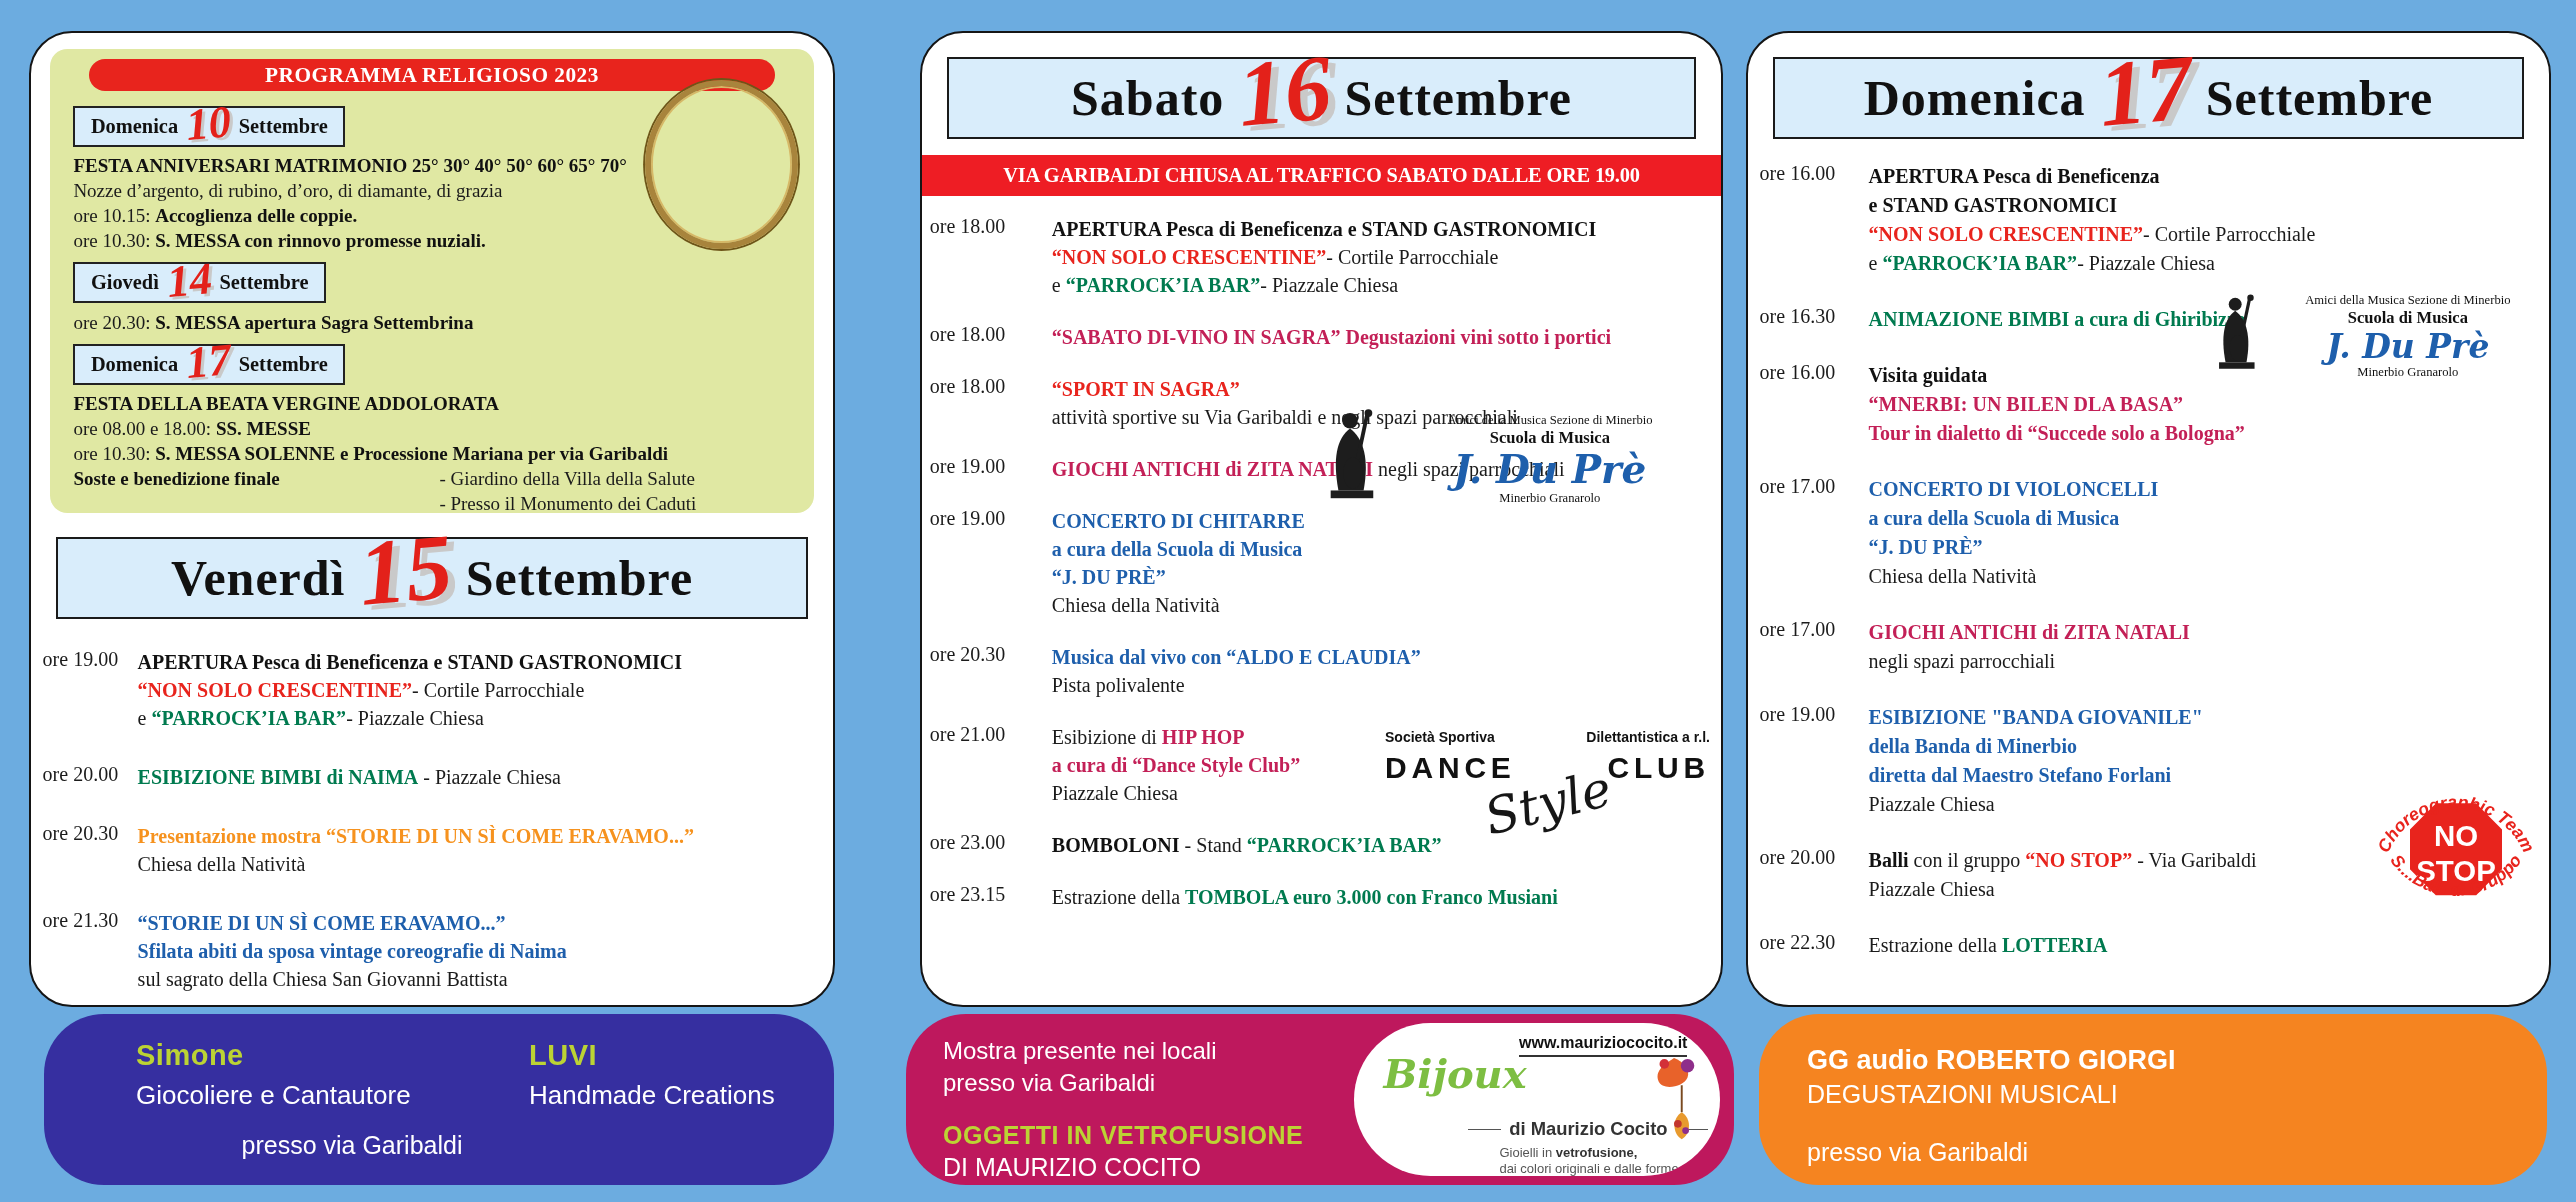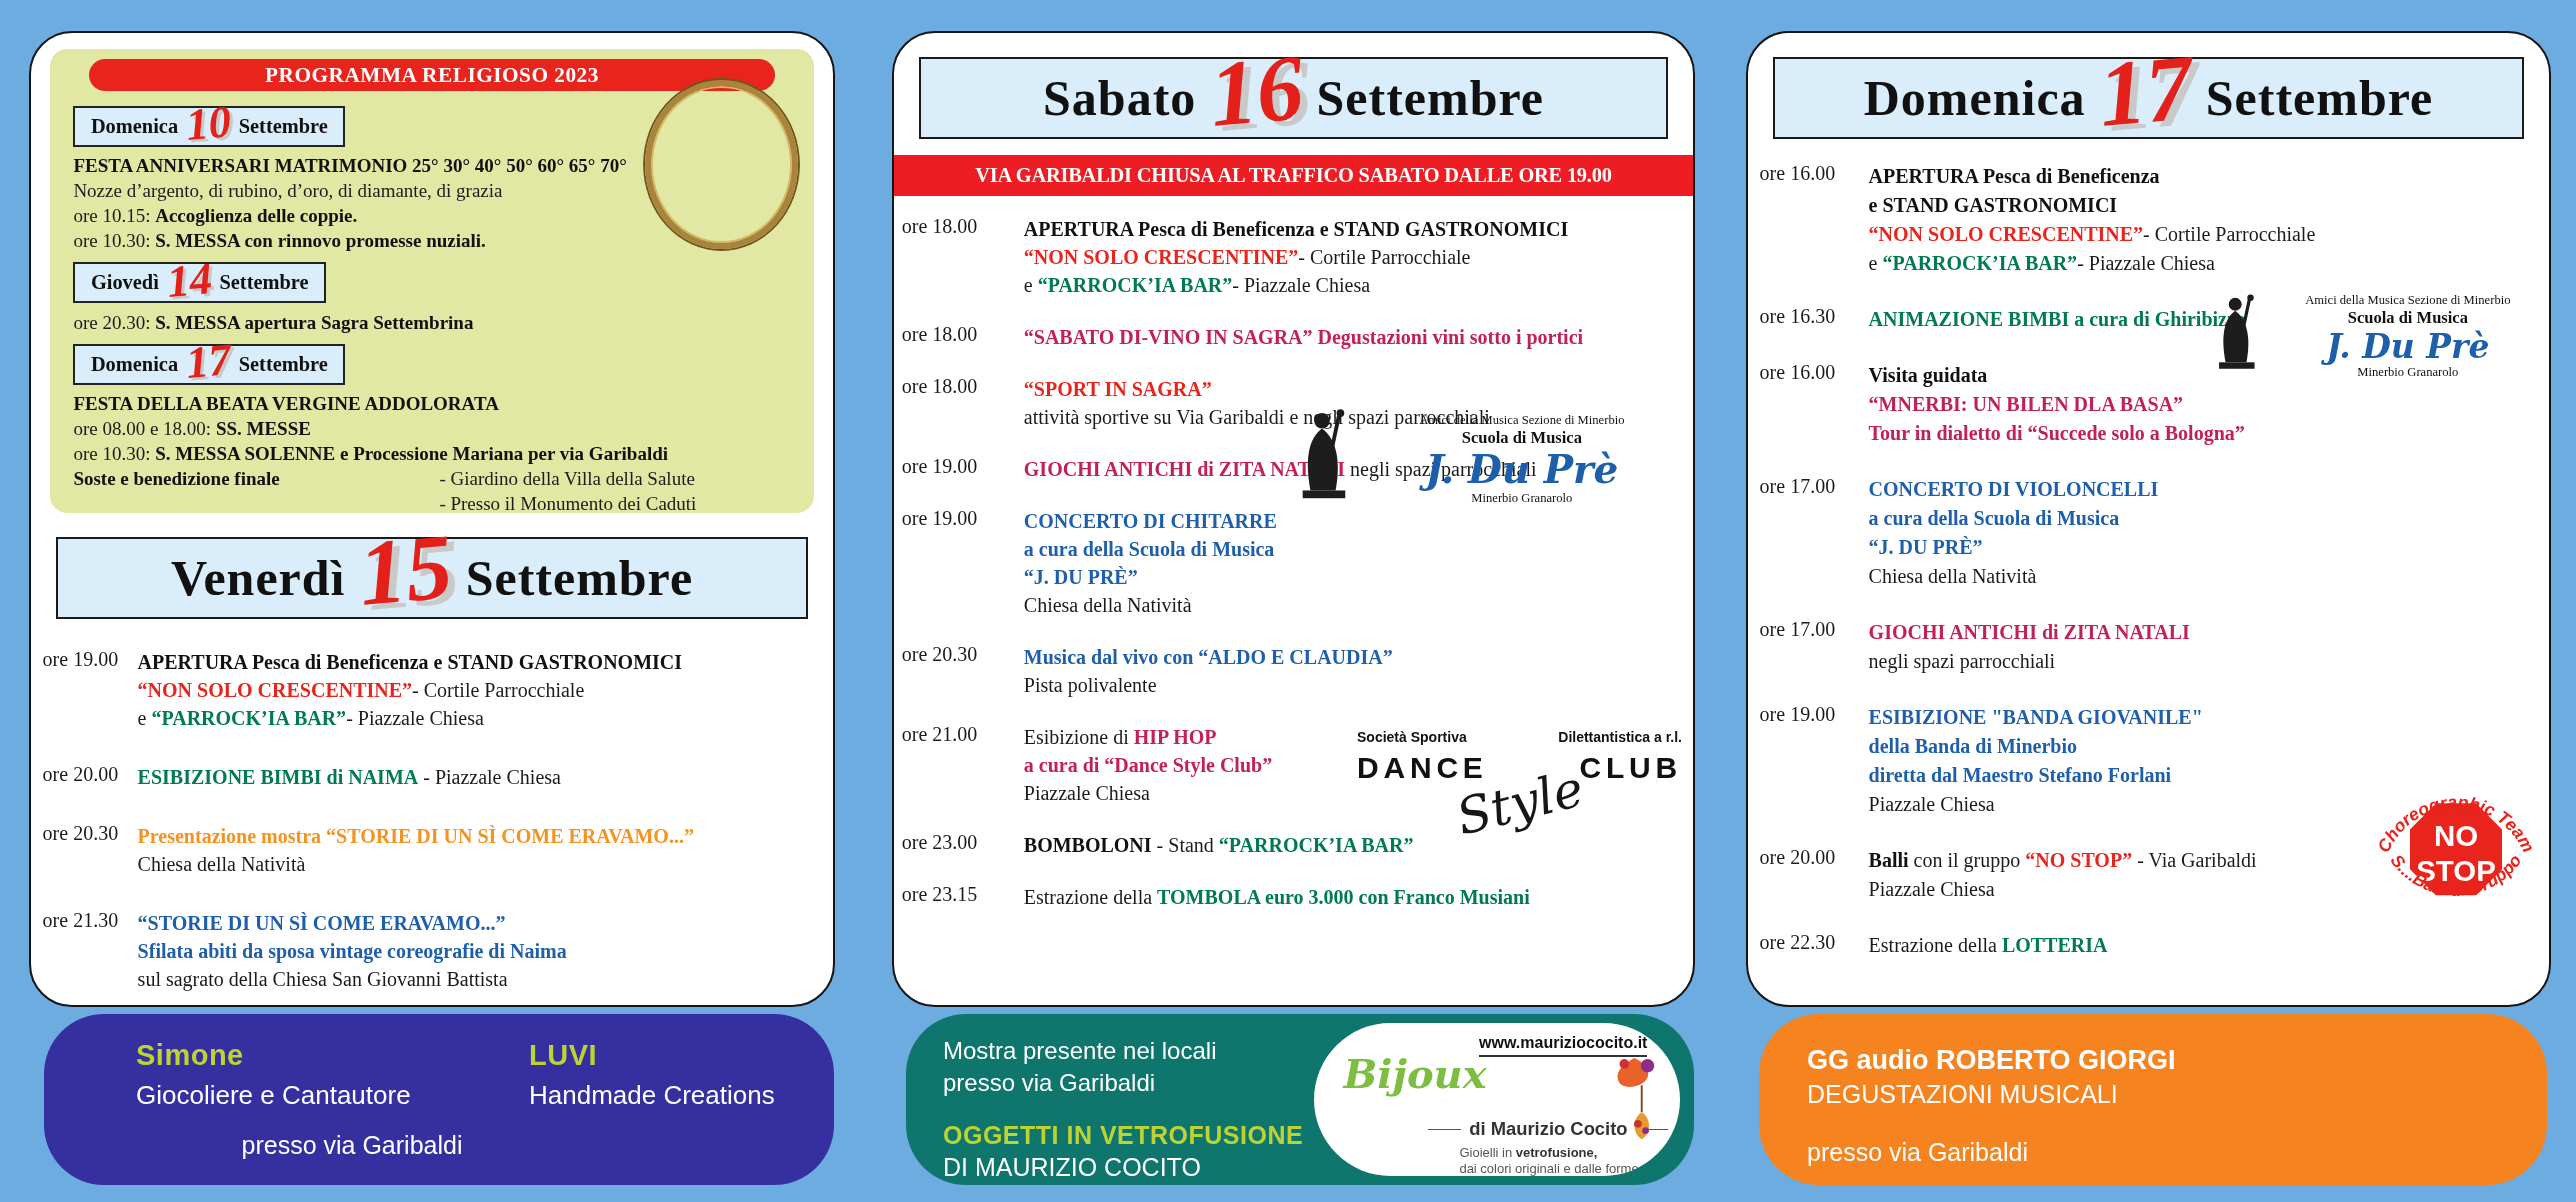--- a/index.html
+++ b/index.html
@@ -3,21 +3,21 @@
 <meta charset="utf-8">
 <style>
   html,body{margin:0;padding:0;background:#6CACE0;}
   .page{position:relative;width:2576px;height:1203px;background:#6CACE0;overflow:hidden;
         font-family:"Liberation Serif",serif;color:#1b1b1b;}
 
   
   .card{position:absolute;top:31px;height:972px;background:#fff;border:2.9px solid #151515;
         border-radius:43px;overflow:hidden;}
   .card-left{left:29px;width:802px;}
-  .card-mid{left:892px;width:799px;}
+  .card-mid{left:920px;width:799px;}
   .card-right{left:1746px;width:801px;}
 
   
   .day-header{margin:24px 25px 0;height:78px;background:#D9EDFB;border:2.9px solid #1a1a1a;
               display:flex;align-items:center;justify-content:center;overflow:visible;}
   .dh-day,.dh-month{font-size:50px;font-weight:bold;color:#111;letter-spacing:1px;}
   .dh-num{font-size:93px;font-weight:bold;font-style:italic;color:#E3211A;margin:0 13.6px;
           position:relative;top:-7.8px;z-index:2;transform:rotate(-5deg);
           text-shadow:6.8px 5.8px 0 #c9c9c9;}
 
@@ -96,21 +96,21 @@
   .dance-script{position:absolute;left:50%;top:45px;transform:translateX(-50%) rotate(-14deg);
                 font-family:"DejaVu Serif",serif;font-style:italic;font-size:50px;color:#161616;}
 
   
   .nostop{position:absolute;left:616px;top:717px;width:184px;height:184px;}
 
   
   .banner{position:absolute;top:1014px;height:171px;border-radius:60px;
           font-family:"Liberation Sans",sans-serif;color:#fff;}
   .banner-1{left:44px;width:790px;background:#362FA0;}
-  .banner-2{left:906px;width:788px;background:#0f766e;}
+  .banner-2{left:906px;width:788px;background:#be185d;padding-left:40px;}
   .banner-3{left:1759px;width:788px;background:#F58420;}
 
   .b1-item{position:absolute;top:25px;}
   .b1-item-1{left:92px;} .b1-item-2{left:485px;}
   .b1-name{font-size:29px;font-weight:bold;color:#BCD334;letter-spacing:0.5px;}
   .b1-desc{font-size:26px;margin-top:7.8px;}
   .b1-footer{position:absolute;left:0;right:174px;bottom:25px;text-align:center;font-size:25px;}
 
   .b2-left{position:absolute;left:37px;top:21.3px;}
   .b2-line{font-size:24px;line-height:32px;}

